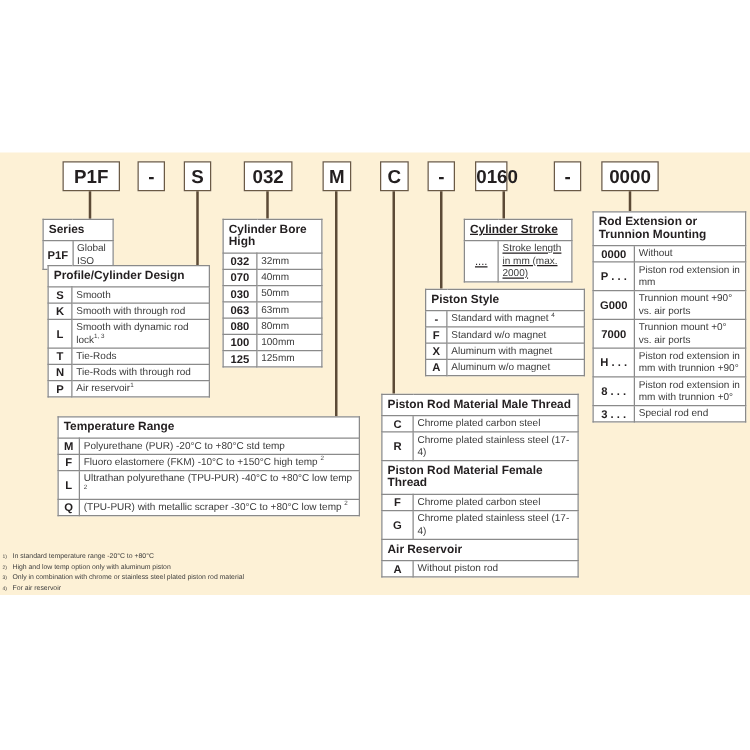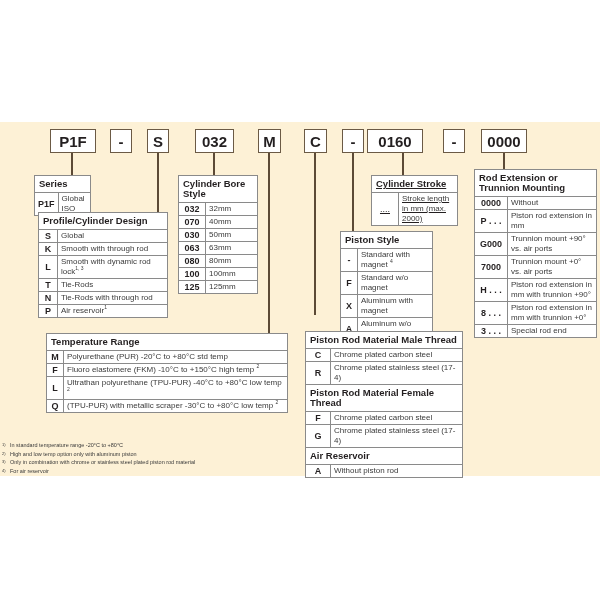--- a/index.html
+++ b/index.html
@@ -39,21 +39,21 @@
 
 <div class="panel"></div>
 
 <div class="code" style="left:50px;width:46px;">P1F</div>
 <div class="code" style="left:110px;width:22px;">-</div>
 <div class="code" style="left:147px;width:22px;">S</div>
 <div class="code" style="left:195px;width:39px;">032</div>
 <div class="code" style="left:258px;width:23px;">M</div>
 <div class="code" style="left:304px;width:23px;">C</div>
 <div class="code" style="left:342px;width:22px;">-</div>
-<div class="code" style="left:367px;width:56px;">0160</div>
+<div class="code" style="left:380px;width:26px;">0160</div>
 <div class="code" style="left:443px;width:22px;">-</div>
 <div class="code" style="left:481px;width:46px;">0000</div>
 
 <div class="vline" style="left:71px;top:153px;height:23px;"></div>
 <div class="vline" style="left:157px;top:153px;height:59px;"></div>
 <div class="vline" style="left:213px;top:153px;height:22px;"></div>
 <div class="vline" style="left:268px;top:153px;height:181px;"></div>
 <div class="vline" style="left:314px;top:153px;height:162px;"></div>
 <div class="vline" style="left:352px;top:153px;height:78px;"></div>
 <div class="vline" style="left:402px;top:153px;height:22px;"></div>
@@ -71,21 +71,21 @@
 </tbody>
   </table>
 
 <table class="tbl" style="left:38px;top:212px;width:130px;">
   <tbody>
       <tr>
         <td colspan="2" class="hd">Profile/Cylinder Design</td>
       </tr>
   <tr>
         <td class="k" style="width:12px">S</td>
-        <td class="v">Global</td>
+        <td class="v">Smooth</td>
       </tr>
   <tr>
         <td class="k">K</td>
         <td class="v">Smooth with through rod</td>
       </tr>
   <tr>
         <td class="k">L</td>
         <td class="v"><span>Smooth with dynamic rod lock</span><sup>1, 3</sup></td>
       </tr>
   <tr>
@@ -99,21 +99,21 @@
   <tr>
         <td class="k">P</td>
         <td class="v"><span>Air reservoir</span><sup>1</sup></td>
       </tr>
 </tbody>
   </table>
 
 <table class="tbl" style="left:178px;top:175px;width:80px;">
   <tbody>
       <tr>
-        <td colspan="2" class="hd">Cylinder Bore Style</td>
+        <td colspan="2" class="hd">Cylinder Bore High</td>
       </tr>
   <tr>
         <td class="k" style="width:20px">032</td>
         <td class="v">32mm</td>
       </tr>
   <tr>
         <td class="k">070</td>
         <td class="v">40mm</td>
       </tr>
   <tr>
@@ -168,21 +168,21 @@
       <tr>
         <td colspan="2" class="hd">Cylinder Stroke</td>
       </tr>
   <tr>
         <td class="k" style="width:20px;font-weight:normal;">....</td>
         <td class="v">Stroke length in mm (max. 2000)</td>
       </tr>
 </tbody>
   </table>
 
-<table class="tbl" style="left:340px;top:231px;width:93px;">
+<table class="tbl" style="left:340px;top:231px;width:128px;">
   <tbody>
       <tr>
         <td colspan="2" class="hd">Piston Style</td>
       </tr>
   <tr>
         <td class="k" style="width:10px">-</td>
         <td class="v"><span>Standard with magnet</span> <sup>4</sup></td>
       </tr>
   <tr>
         <td class="k">F</td>
@@ -192,21 +192,21 @@
         <td class="k">X</td>
         <td class="v">Aluminum with magnet</td>
       </tr>
   <tr>
         <td class="k">A</td>
         <td class="v">Aluminum w/o magnet</td>
       </tr>
 </tbody>
   </table>
 
-<table class="tbl" style="left:305px;top:315px;width:158px;margin-top:16px;">
+<table class="tbl" style="left:305px;top:315px;width:158px;">
   <tbody>
       <tr>
         <td colspan="2" class="hd">Piston Rod Material Male Thread</td>
       </tr>
   <tr>
         <td class="k" style="width:18px">C</td>
         <td class="v">Chrome plated carbon steel</td>
       </tr>
   <tr>
         <td class="k">R</td>

